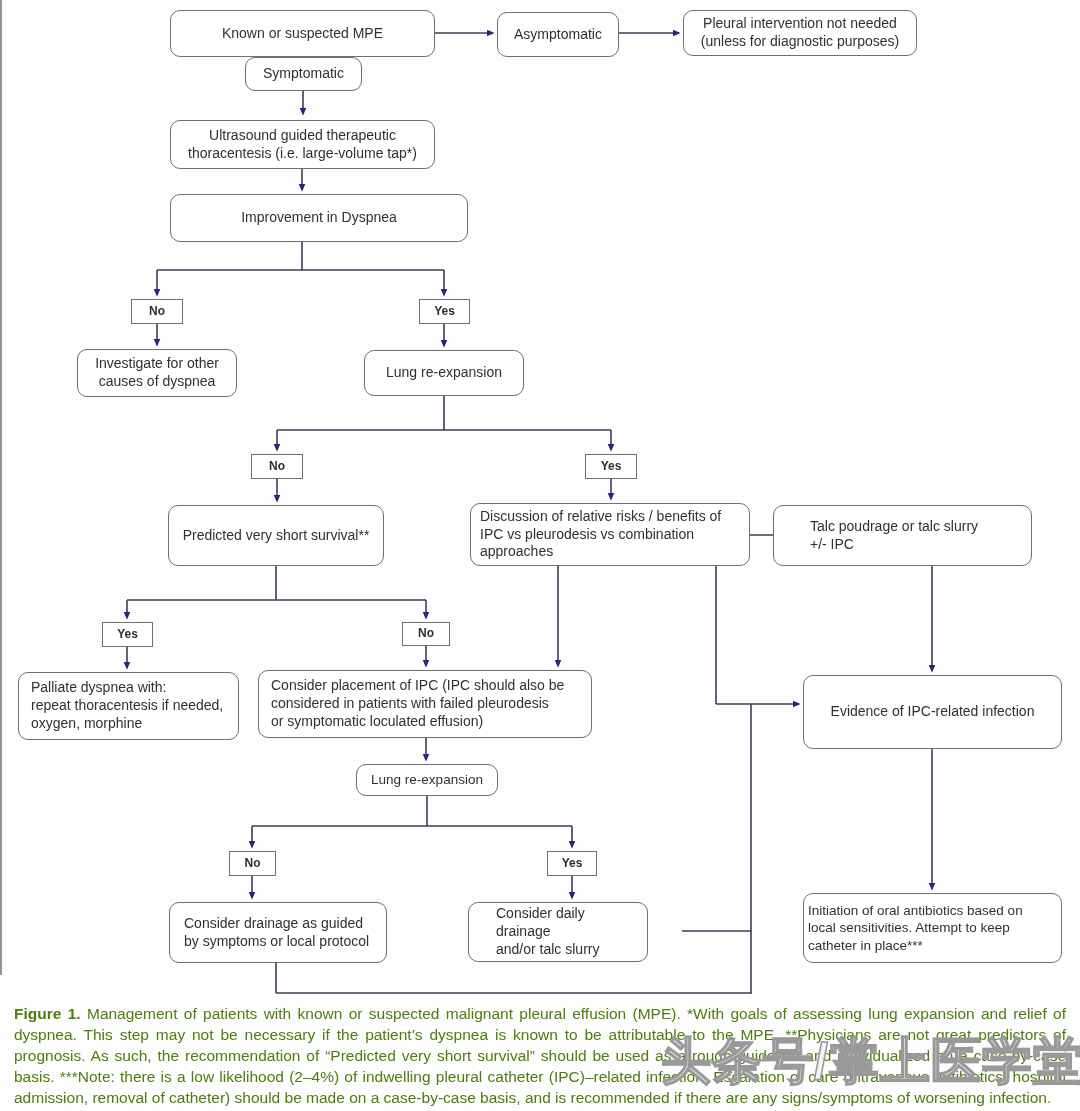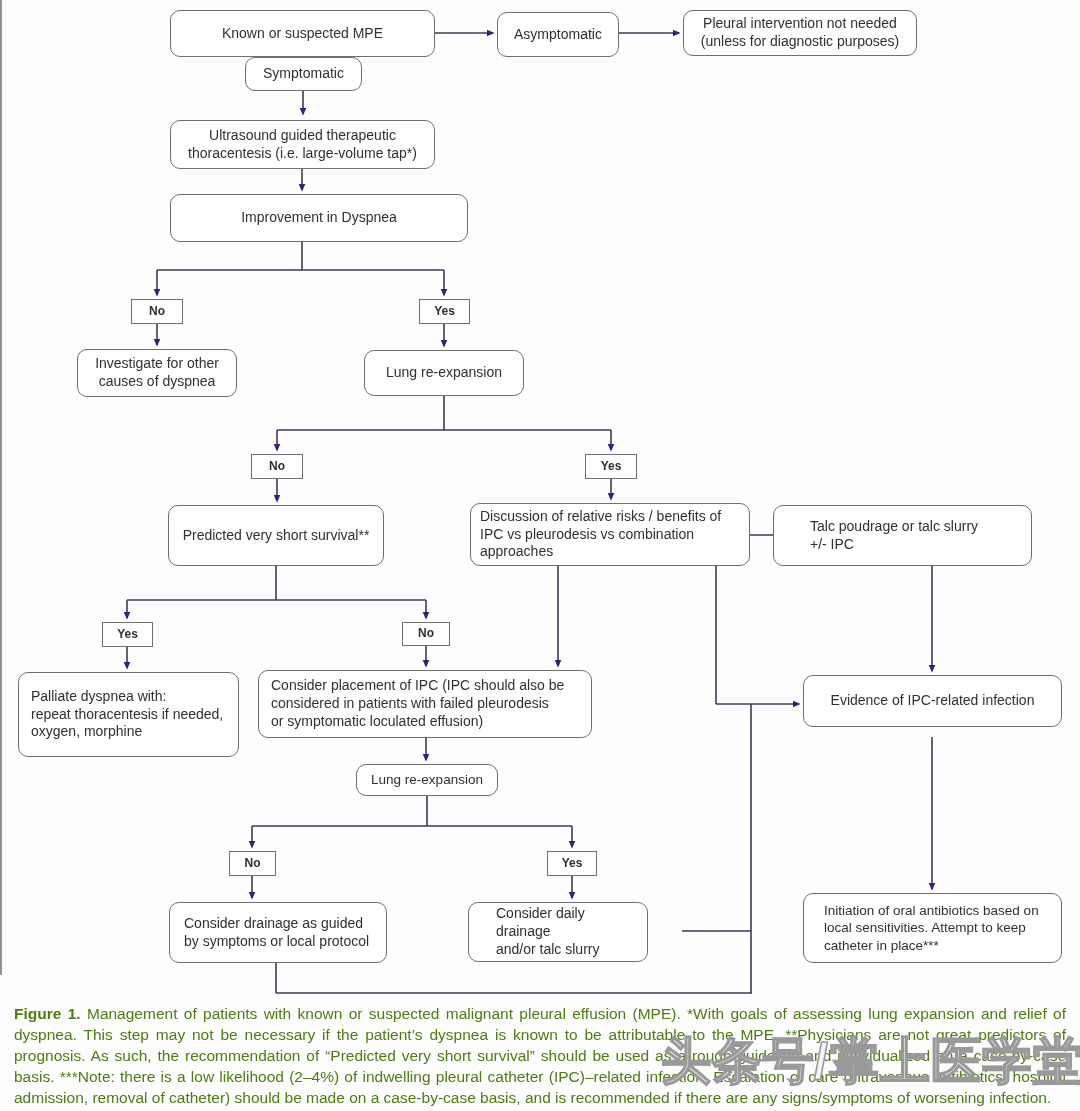--- a/index.html
+++ b/index.html
@@ -102,38 +102,38 @@
   <div class="node small" style="left:585px;top:454px;width:52px;height:25px">Yes</div>
   <div class="node" style="left:168px;top:505px;width:216px;height:61px">Predicted very short survival**</div>
   <div class="node left" style="left:470px;top:503px;width:280px;height:63px;padding:4px 2px 4px 9px">Discussion of relative risks / benefits of
 IPC vs pleurodesis vs combination
 approaches</div>
   <div class="node left" style="left:773px;top:505px;width:259px;height:61px;padding-left:36px">Talc poudrage or talc slurry
 +/- IPC</div>
 
   <div class="node small" style="left:102px;top:622px;width:51px;height:25px">Yes</div>
   <div class="node small" style="left:402px;top:622px;width:48px;height:24px">No</div>
-  <div class="node left" style="left:18px;top:672px;width:221px;height:85px">Palliate dyspnea with:
+  <div class="node left" style="left:18px;top:672px;width:221px;height:68px">Palliate dyspnea with:
 repeat thoracentesis if needed,
 oxygen, morphine</div>
   <div class="node left" style="left:258px;top:670px;width:334px;height:68px">Consider placement of IPC (IPC should also be
 considered in patients with failed pleurodesis
 or symptomatic loculated effusion)</div>
 
   <div class="node" style="left:356px;top:764px;width:142px;height:32px;font-size:13.5px">Lung re-expansion</div>
 
   <div class="node small" style="left:229px;top:851px;width:47px;height:25px">No</div>
   <div class="node small" style="left:547px;top:851px;width:50px;height:25px">Yes</div>
   <div class="node left" style="left:169px;top:902px;width:218px;height:61px;padding-left:14px">Consider drainage as guided
 by symptoms or local protocol</div>
   <div class="node left" style="left:468px;top:902px;width:180px;height:60px;padding-left:27px">Consider daily drainage
 and/or talc slurry</div>
 
-  <div class="node" style="left:803px;top:675px;width:259px;height:52px">Evidence of IPC-related infection</div>
-  <div class="node left" style="left:803px;top:893px;width:259px;height:70px;padding-left:20px;font-size:13.5px">Initiation of oral antibiotics based on
+  <div class="node" style="left:803px;top:675px;width:259px;height:74px">Evidence of IPC-related infection</div>
+  <div class="node left" style="left:803px;top:893px;width:259px;height:70px;padding-left:4px;font-size:13.5px">Initiation of oral antibiotics based on
 local sensitivities. Attempt to keep
 catheter in place***</div>
 
   <p id="caption"><span class="cap-bold">Figure 1.</span> <span>Management of patients with known or suspected malignant pleural effusion (MPE). *With goals of assessing lung expansion and relief of dyspnea. This step may not be necessary if the patient’s dyspnea is known to be attributable to the MPE. **Physicians are not great predictors of prognosis. As such, the recommendation of “Predicted very short survival” should be used as a rough guideline and individualized on a case-by-case basis. ***Note: there is a low likelihood (2–4%) of indwelling pleural catheter (IPC)–related infection. Escalation of care (intravenous antibiotics, hospital admission, removal of catheter) should be made on a case-by-case basis, and is recommended if there are any signs/symptoms of worsening infection.</span></p>
 
   <div id="watermark">头条号/掌上医学堂</div>
 
 </div>
 
 </body></html>

